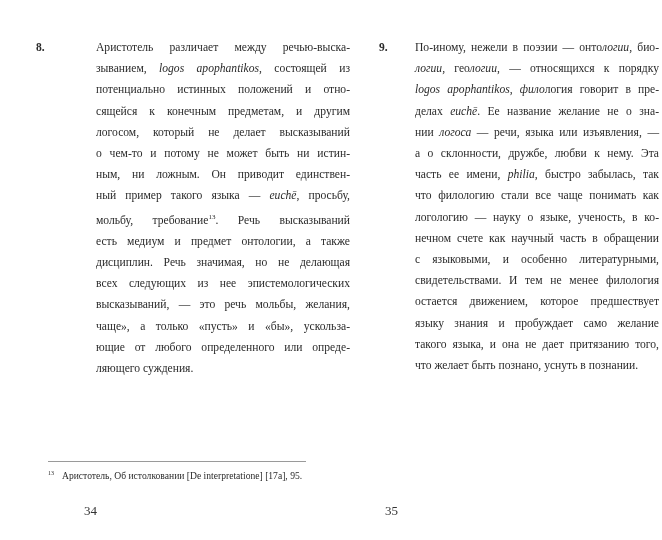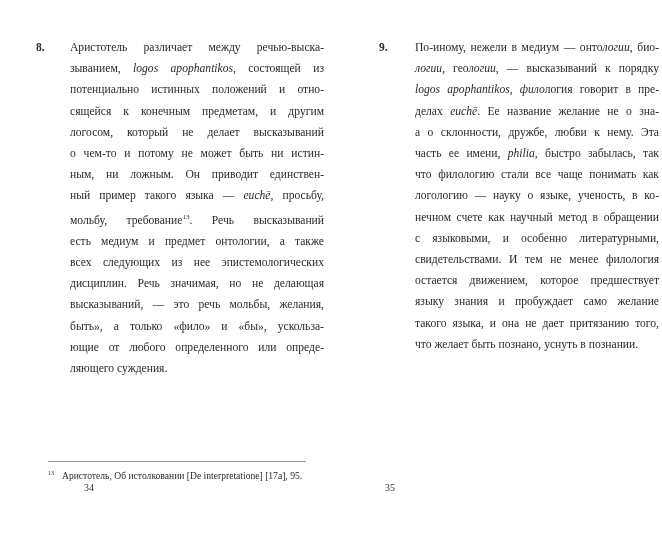--- a/index.html
+++ b/index.html
@@ -20,34 +20,34 @@
       font-size: 11.5px; font-weight: bold; line-height: 21px;
     }
     .sec-lines { position: absolute; top: 0; }
     .line {
       display: block; white-space: nowrap;
       font-size: 11.6px; line-height: 21.2px;
       text-align: justify; text-align-last: justify;
     }
     .line.last { text-align-last: left; }
     .left-sec { left: 36px; top: 37px; }
-    .left-sec .sec-lines { left: 34px; width: 254px; }
+    .left-sec .sec-lines { left: 60px; width: 254px; }
     .right-sec { left: 48px; top: 37px; }
     .right-sec .sec-lines { left: 36px; width: 244px; }
     .fn-rule {
       position: absolute; left: 48px; top: 461px;
       width: 258px; height: 1px; background: #9a9a9a;
     }
     .footnote {
       position: absolute; left: 48px; top: 467px;
       font-size: 9.6px; line-height: 13px; white-space: nowrap;
     }
     .footnote sup { font-size: 6px; vertical-align: 4px; margin-right: 8px; }
     .page-num {
-      position: absolute; top: 482px; font-size: 10px; color: #333;
+      position: absolute; top: 503px; font-size: 13px; color: #333;
     }
     .pn-left { left: 84px; }
     .pn-right { left: 54px; }
     i { font-style: italic; margin-top: 8px; }
     sup.ref { font-size: 7px; vertical-align: 5px; }
   </style>
 </head>
 <body>
 
 <div class="page page-left">
@@ -57,49 +57,50 @@
       <span class="line">Аристотель различает между речью-выска-</span>
       <span class="line"><span>зыванием, </span><i>logos apophantikos</i><span>, состоящей из</span></span>
       <span class="line">потенциально истинных положений и отно-</span>
       <span class="line">сящейся к  конечным предметам, и другим</span>
       <span class="line">логосом, который не делает высказываний</span>
       <span class="line">о чем-то и потому не может быть ни истин-</span>
       <span class="line">ным, ни ложным. Он приводит единствен-</span>
       <span class="line"><span>ный пример такого языка — </span><i>euchē</i><span>, просьбу,</span></span>
       <span class="line"><span>мольбу, требование</span><sup class="ref">13</sup><span>. Речь высказываний</span></span>
       <span class="line">есть медиум и предмет онтологии, а также</span>
+      <span class="line">дисциплин. Речь значимая, но не делающая</span>
       <span class="line">всех следующих из нее эпистемологических</span>
-      <span class="line">дисциплин. Речь значимая, но не делающая</span>
       <span class="line">высказываний, — это речь мольбы, желания,</span>
-      <span class="line">быть», а только «фило» и «бы», ускольза-</span>
+      <span class="line">чаще», а только «пусть» и «бы», ускольза-</span>
       <span class="line">ющие от любого определенного или опреде-</span>
       <span class="line last">ляющего суждения.</span>
     </div>
   </div>
 
   <div class="fn-rule"></div>
   <div class="footnote">
     <sup>13</sup><span>Аристотель, Об истолковании [De interpretatione] [17a], 95.</span>
   </div>
   <div class="page-num pn-left">34</div>
 </div>
 
 <div class="page page-right">
   <div class="section right-sec">
     <span class="sec-num">9.</span>
     <div class="sec-lines">
-      <span class="line"><span>По-иному, нежели в медиум — онто</span><i>логии</i><span>, био-</span></span>
-      <span class="line"><i>логии</i><span>, гео</span><i>логии</i><span>, — высказываний к порядку</span></span>
+      <span class="line"><span>По-иному, нежели в поэзии — онто</span><i>логии</i><span>, био-</span></span>
+      <span class="line"><i>логии</i><span>, гео</span><i>логии</i><span>, — относящихся к порядку</span></span>
       <span class="line"><i>logos apophantikos</i><span>, </span><i>фило</i><span>логия говорит в пре-</span></span>
       <span class="line"><span>делах </span><i>euchē</i><span>. Ее название желание не о зна-</span></span>
+      <span class="line"><span>нии </span><i>логоса</i><span> — речи, языка или изъявления, —</span></span>
       <span class="line">а о склонности, дружбе, любви к нему. Эта</span>
       <span class="line"><span>часть ее имени, </span><i>philia</i><span>, быстро забылась, так</span></span>
       <span class="line">что филологию стали все чаще понимать как</span>
       <span class="line">логологию — науку о языке, ученость, в ко-</span>
-      <span class="line">нечном счете как научный метод в обращении</span>
+      <span class="line">нечном счете как научный часть в обращении</span>
       <span class="line">с языковыми, и особенно литературными,</span>
       <span class="line">свидетельствами. И тем не менее филология</span>
       <span class="line">остается движением, которое предшествует</span>
       <span class="line">языку знания и пробуждает само желание</span>
       <span class="line">такого языка, и она не дает притязанию того,</span>
       <span class="line last">что желает быть познано, уснуть в познании.</span>
     </div>
   </div>
   <div class="page-num pn-right">35</div>
 </div>

